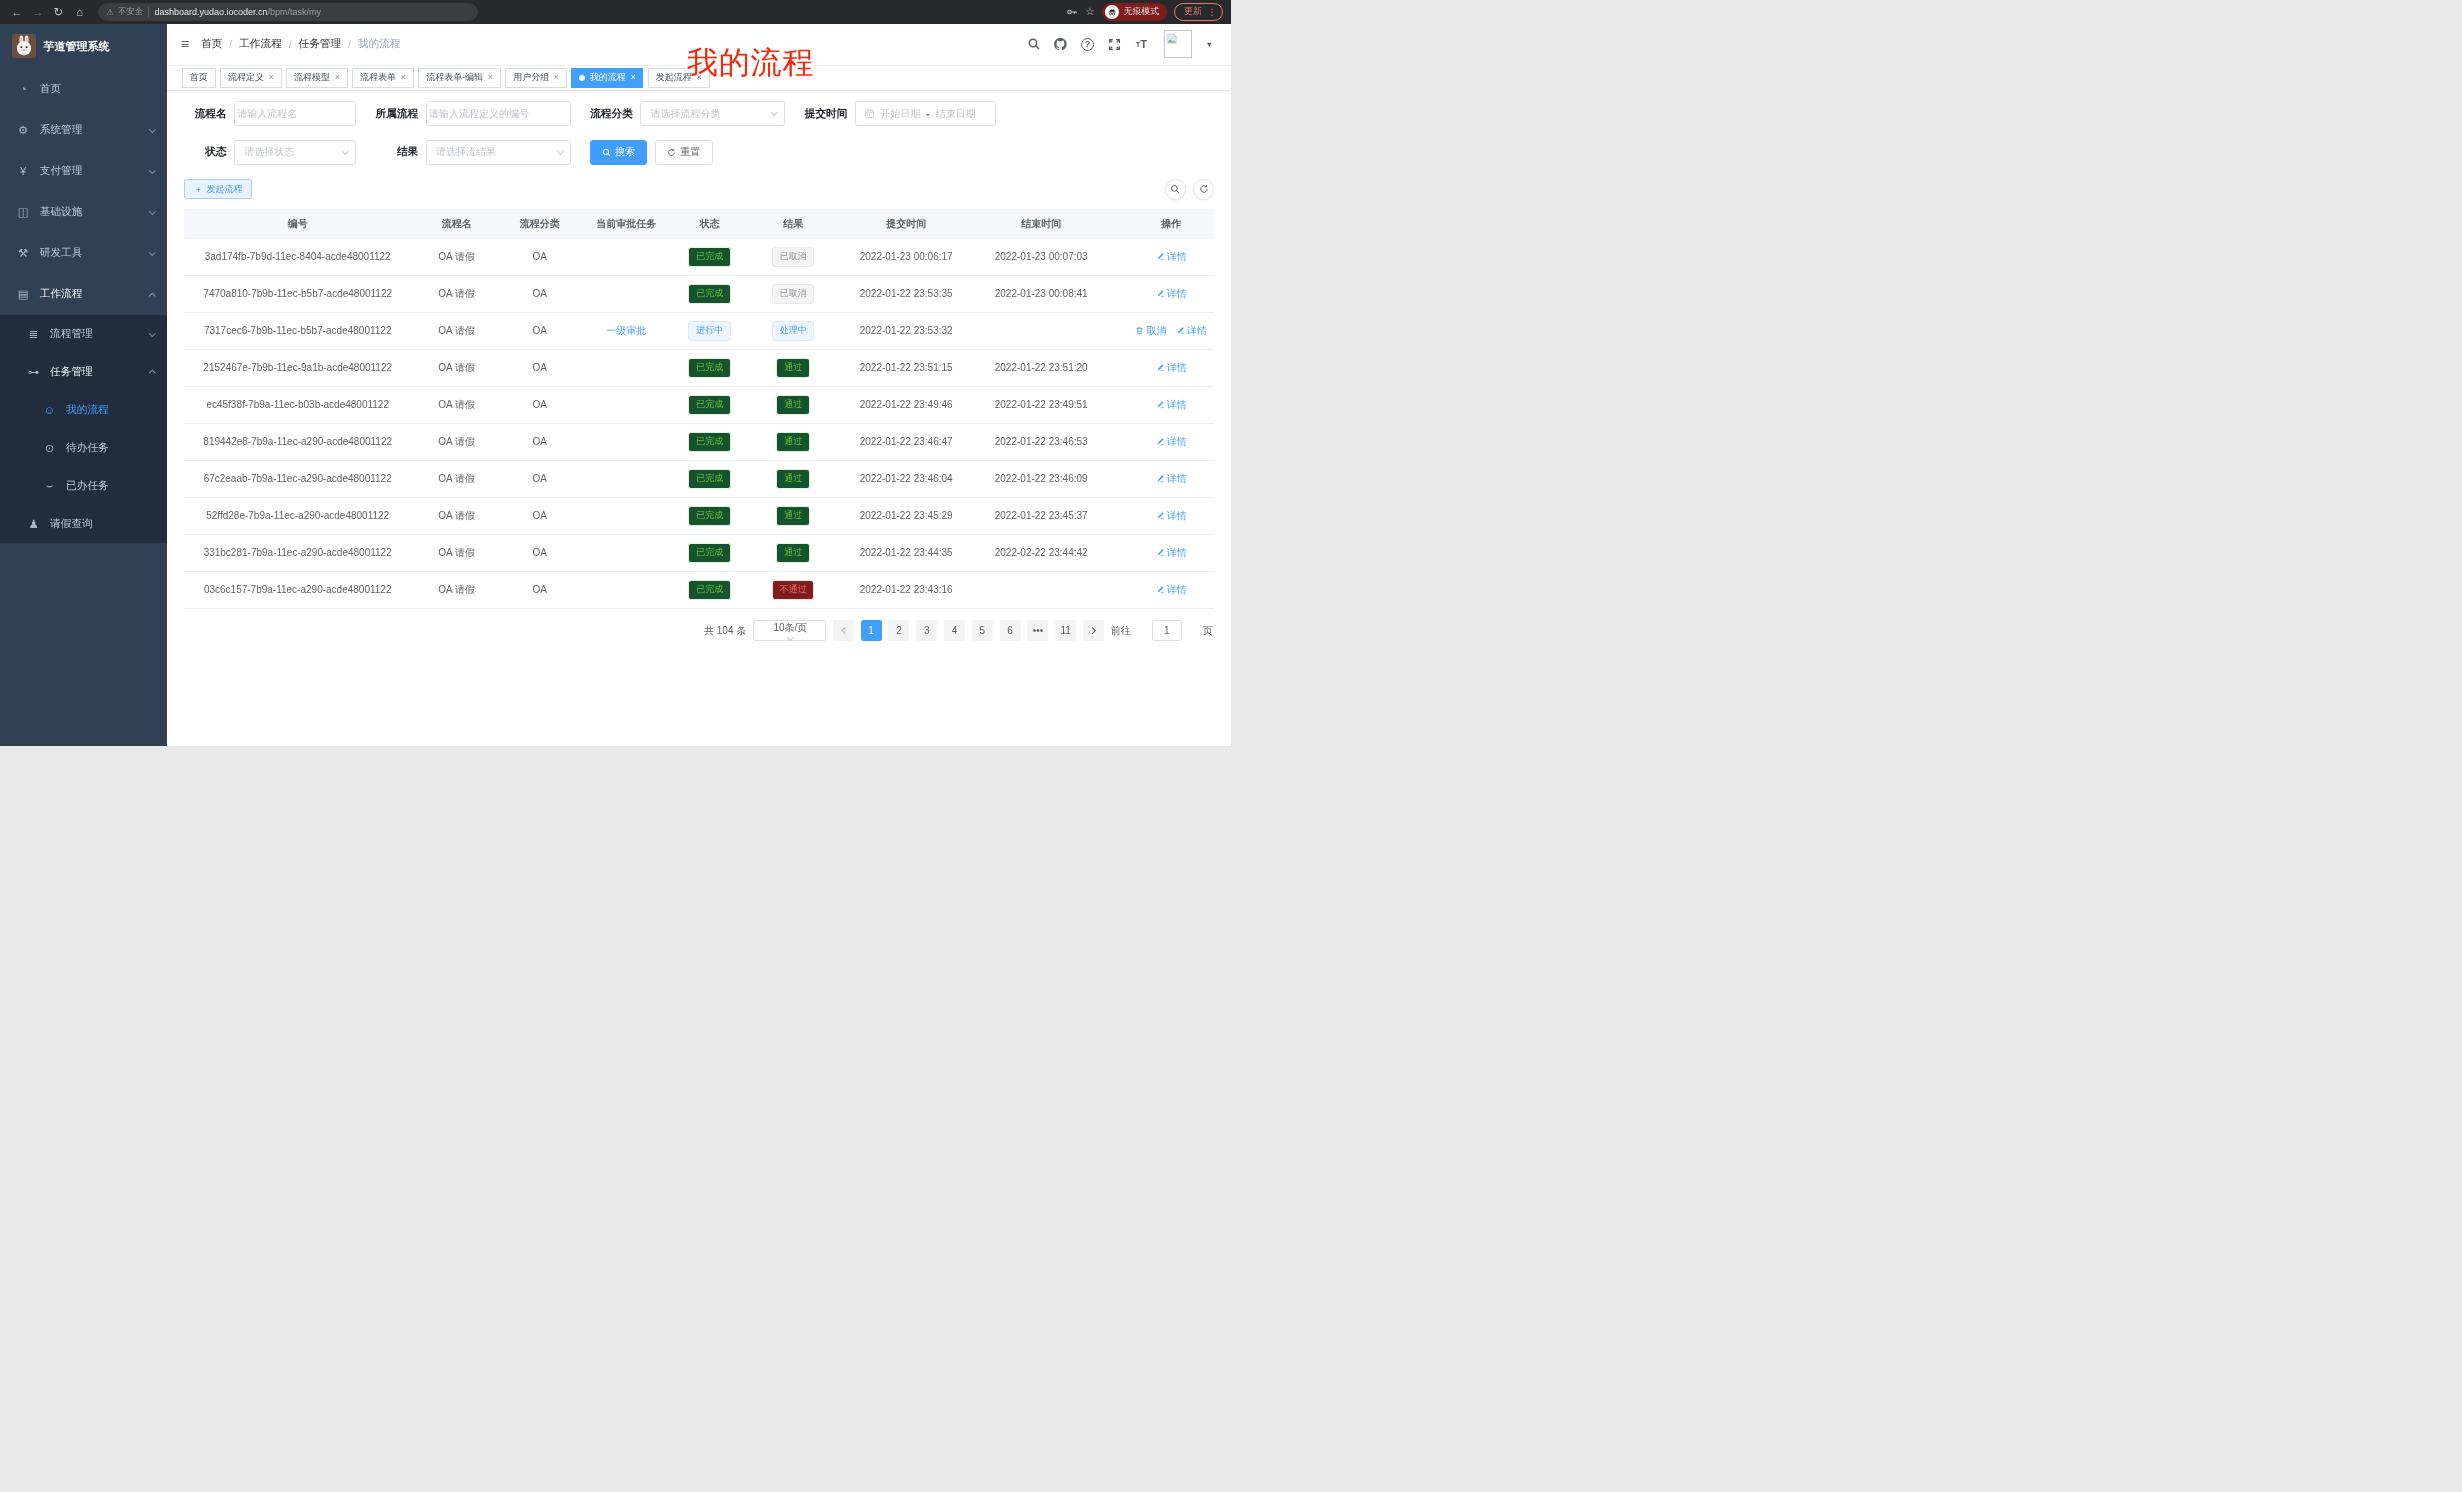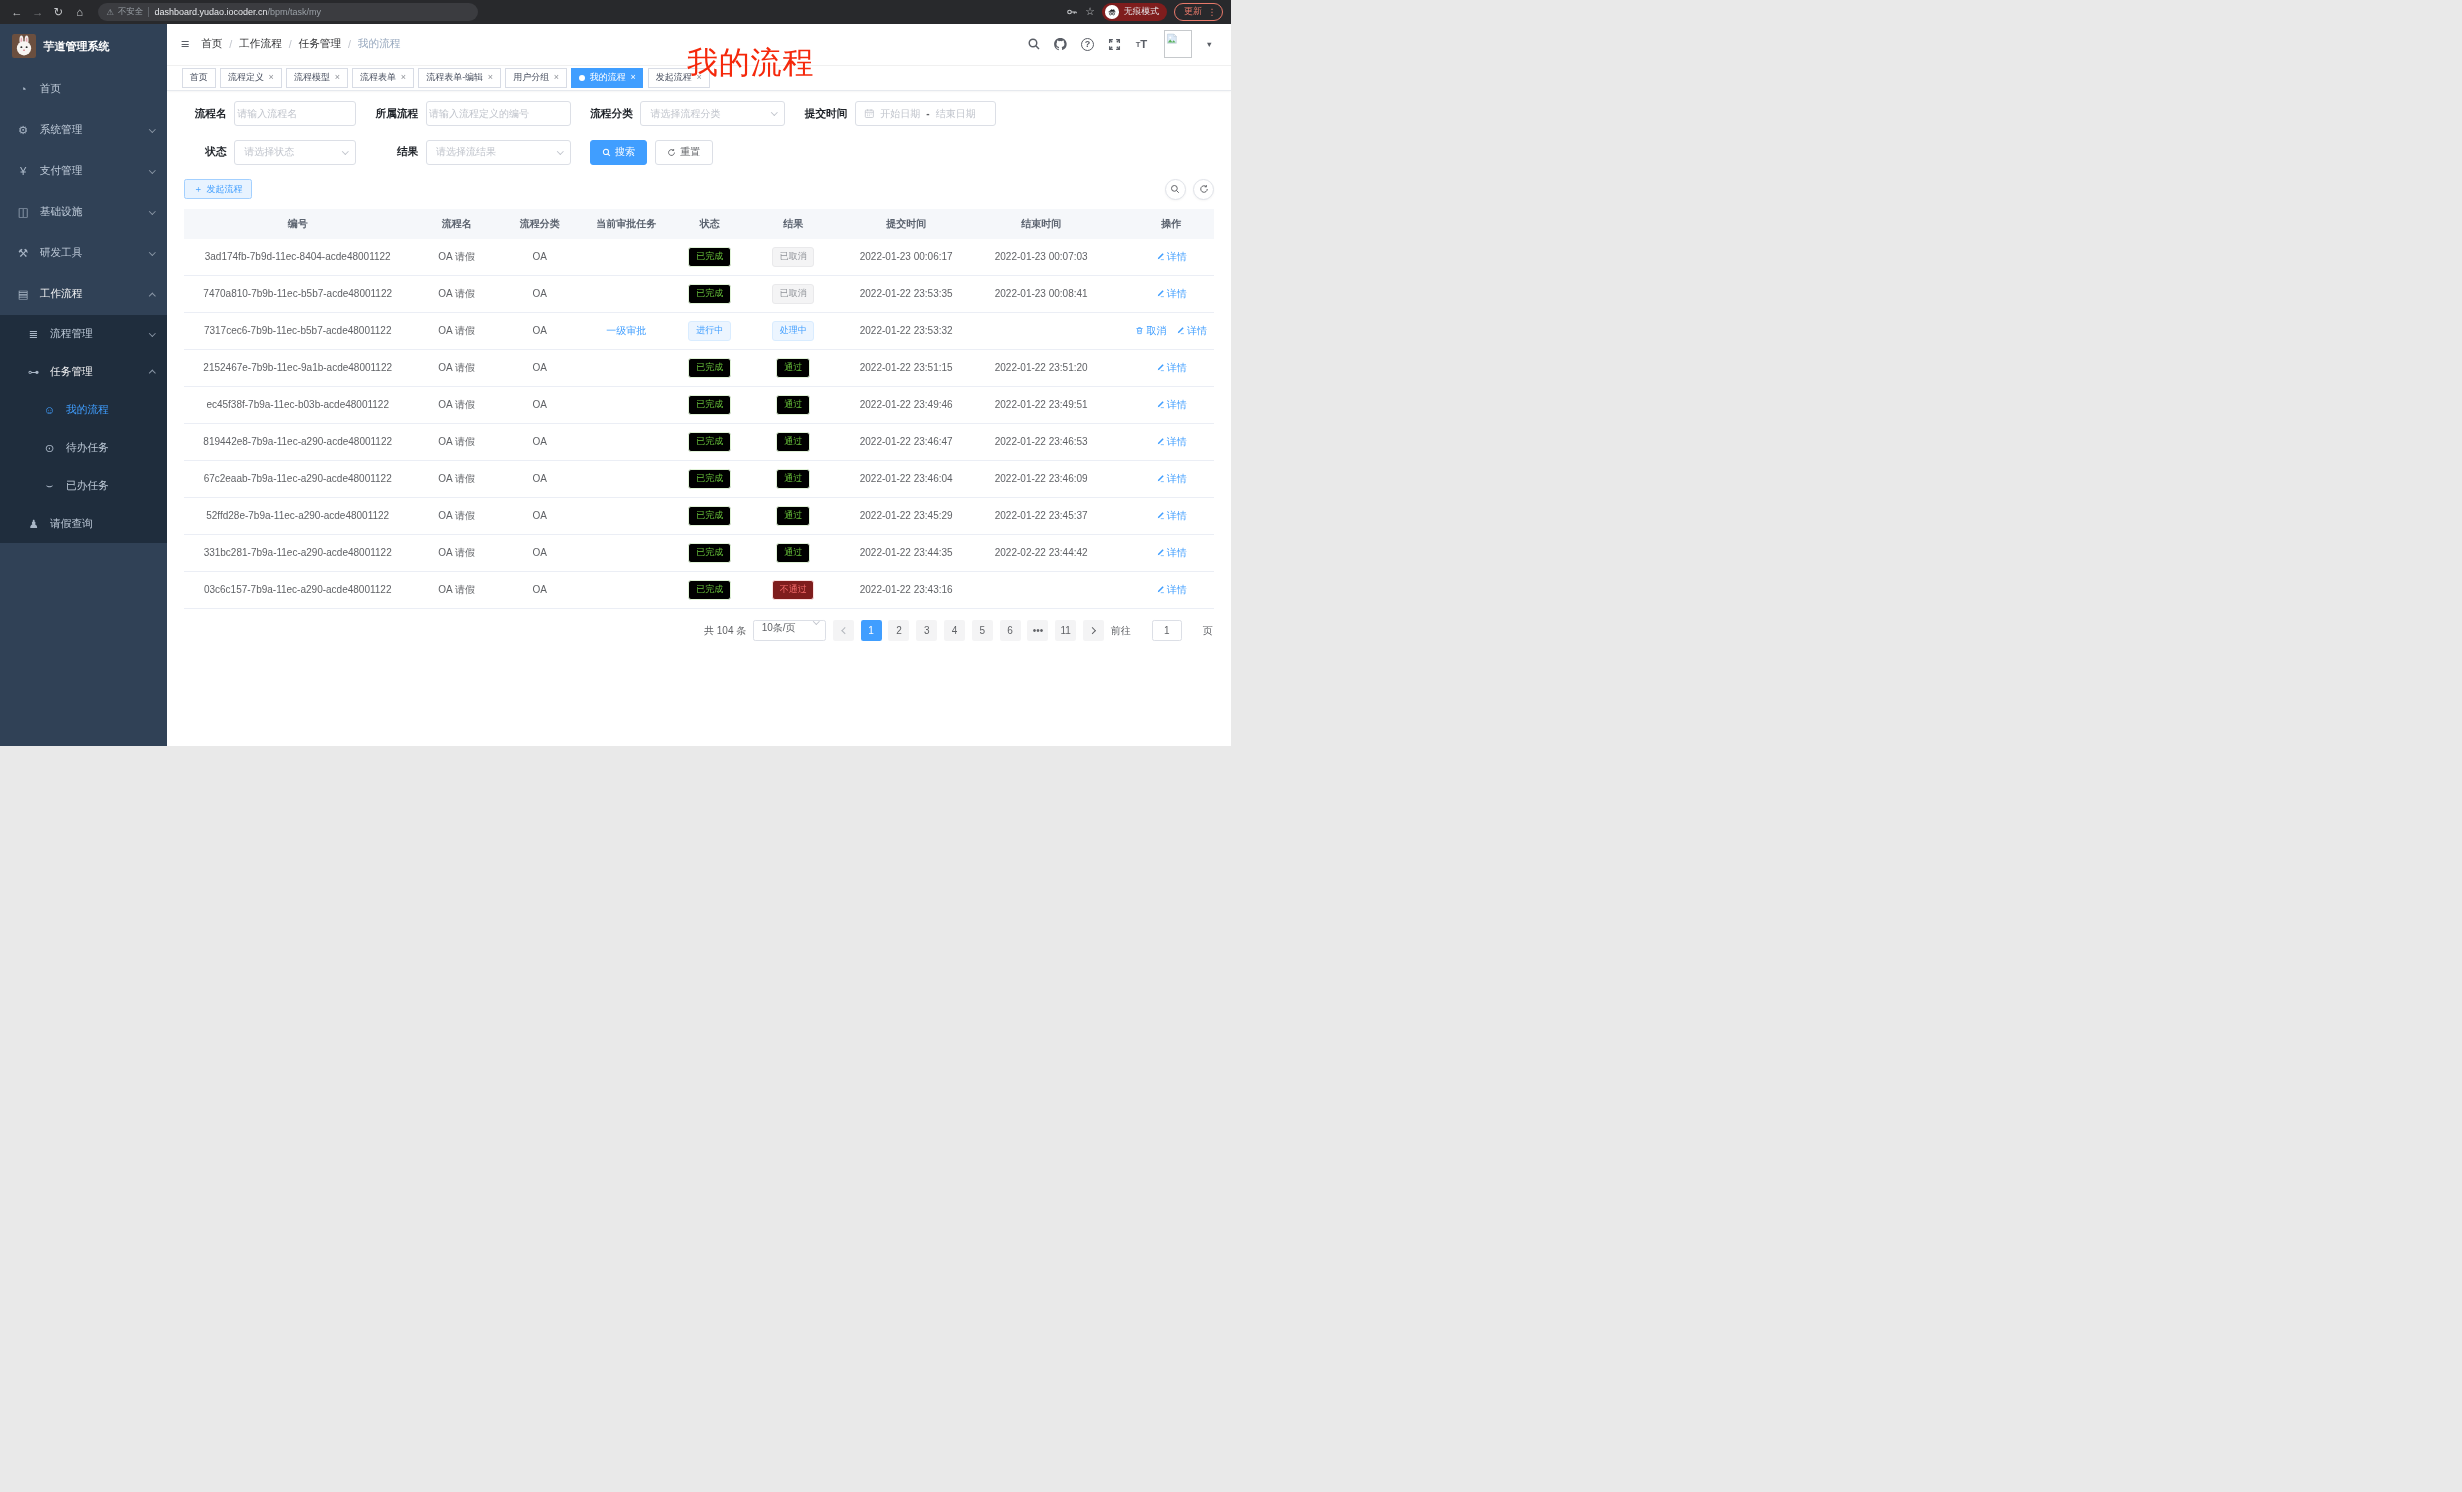--- a/index.html
+++ b/index.html
@@ -108,31 +108,31 @@
     display:flex; align-items:center; justify-content:center; color:#606266; cursor:pointer; margin-left:7.6px;
     box-shadow:0 0.8px 2.3px rgba(0,0,0,.05); }
 
   .t-head, .t-row { display:grid;
     grid-template-columns:228px 90px 76px 97px 70px 97px 129px 141px 119px;
     align-items:center; }
   .t-head { height:30px; background:#f5f7fa; font-size:10px; font-weight:bold; color:#5c6470; }
   .t-head > div, .t-row > div { text-align:center; padding:0 3px; overflow:hidden; white-space:nowrap; }
   .t-row { height:37px; border-bottom:0.8px solid #ebeef5; font-size:10px; color:#606266; }
   .tag { display:inline-block; font-size:9px; line-height:1; padding:4.6px 6.8px; border-radius:3px; border:0.8px solid transparent; }
-  .tag.success { color:#67c23a; background:#000000; border-color:#e1f3d8; }
+  .tag.success { color:#67c23a; background:#14532d; border-color:#e1f3d8; }
   .tag.info    { color:#909399; background:#f4f4f5; border-color:#e9e9eb; }
   .tag.primary { color:#409eff; background:#ecf5ff; border-color:#d9ecff; }
   .tag.danger  { color:#f56c6c; background:#7f1d1d; border-color:#fde2e2; }
   .tlink { color:#409eff; cursor:pointer; }
   .op { color:#409eff; cursor:pointer; display:inline-flex; align-items:center; gap:2.3px; margin:0 4.6px; font-size:10px; }
 
   .pager { display:flex; align-items:center; justify-content:flex-end; gap:6.8px; margin:11.4px 1.5px 0 0;
     font-size:10px; color:#606266; }
   .psel { width:73px; height:21px; border:0.8px solid #dcdfe6; border-radius:2.3px; display:flex;
-    align-items:flex-start; justify-content:space-between; padding:0 6px 0 7.6px; color:#606266; cursor:pointer; }
+    align-items:center; justify-content:space-between; padding:0 6px 0 7.6px; color:#606266; cursor:pointer;flex-direction:column; }
   .psel .chv { border-color:#c0c4cc; }
   .pbtn { min-width:21px; height:21px; background:#f4f4f5; border-radius:2.3px; display:flex;
     align-items:center; justify-content:center; font-size:10px; color:#606266; cursor:pointer; padding:0 3px; }
   .pbtn.active { background:#409eff; color:#fff; }
   .pbtn.nav { color:#b3b7bd; }
   .pchv { display:inline-block; width:5.3px; height:5.3px; border-right:1.2px solid currentColor;
     border-bottom:1.2px solid currentColor; }
   .pchv.left { transform:rotate(135deg); margin-left:2.3px; }
   .pchv.right { transform:rotate(-45deg); margin-right:2.3px; color:#606266; }
   .jump { display:flex; align-items:center; gap:21px; }

